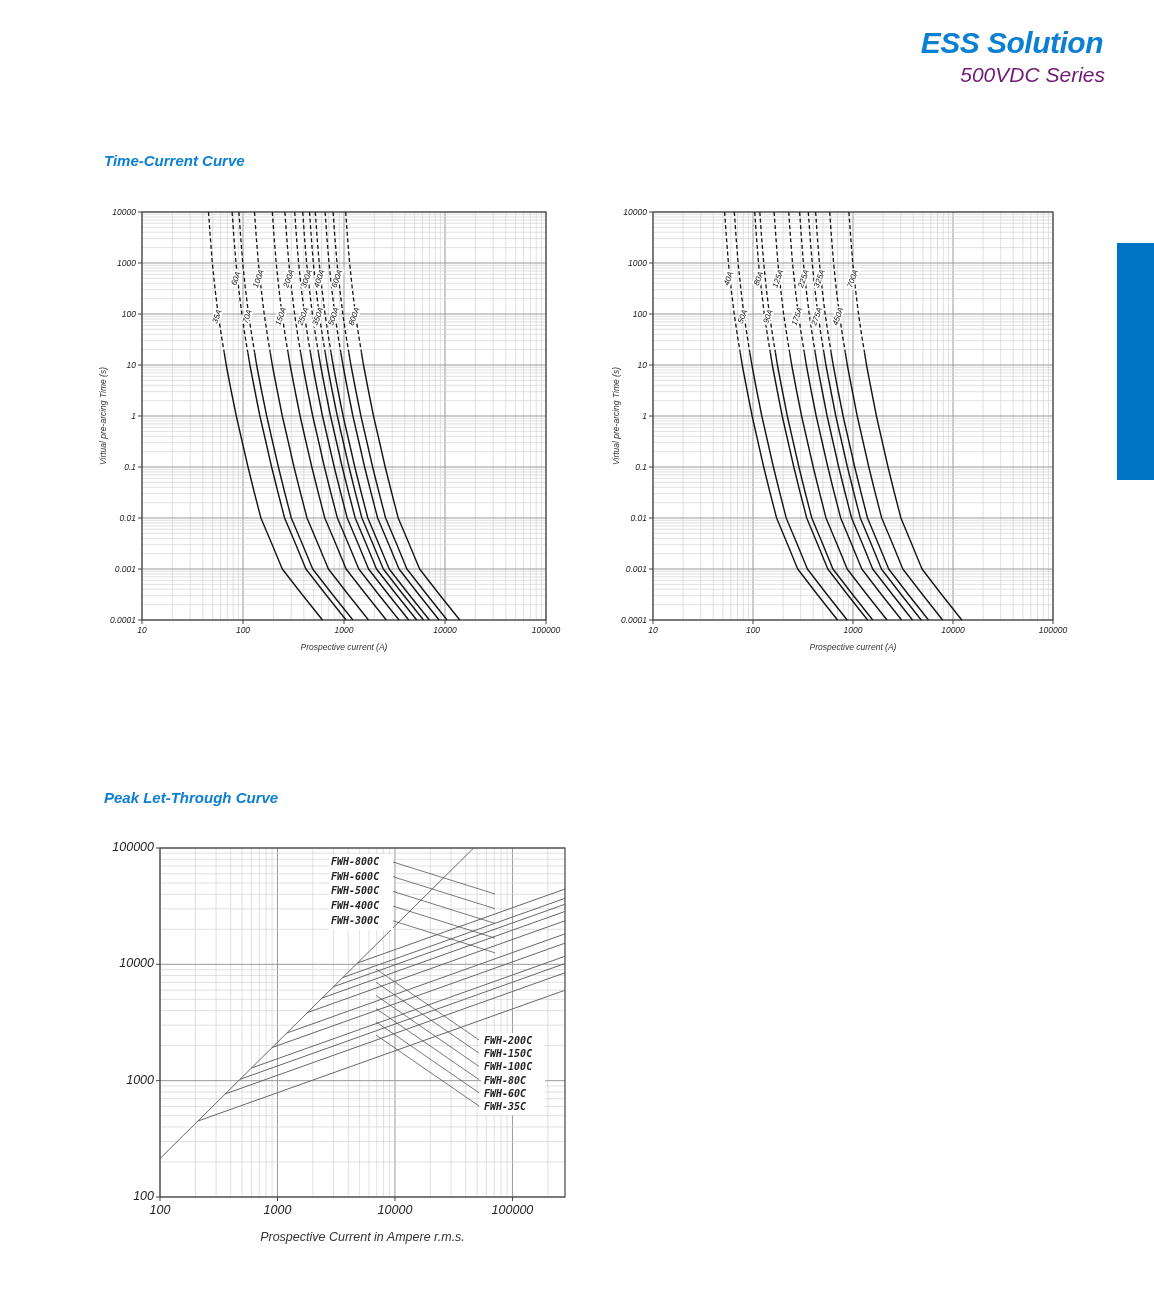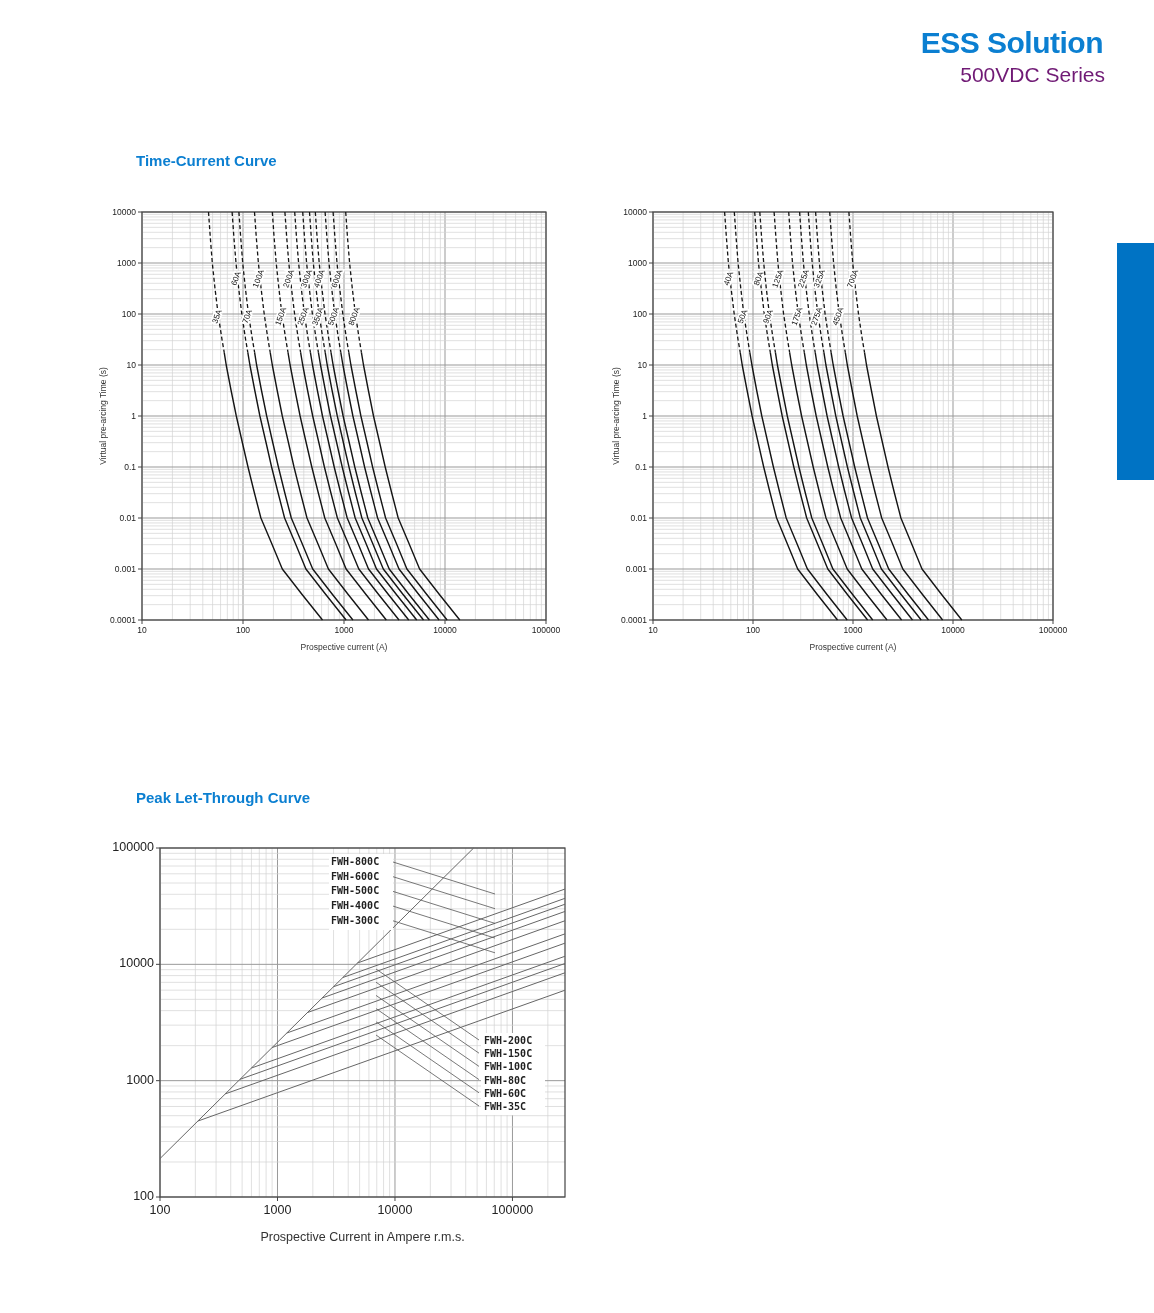--- a/index.html
+++ b/index.html
@@ -1,21 +1,21 @@
 <!DOCTYPE html>
 <html><head>
 <meta charset="utf-8">
 <style>
   html,body{margin:0;padding:0;background:#ffffff;}
   .page{position:relative;width:1154px;height:1313px;background:#ffffff;overflow:hidden;
-        font-family:"Liberation Sans",sans-serif;}
+        font-family:"Liberation Sans",sans-serif;font-style:italic;}
   .brand-title{position:absolute;top:26px;right:51px;font-size:30px;font-weight:bold;
         color:#0b7fd1;letter-spacing:-0.5px;}
   .brand-subtitle{position:absolute;top:63px;right:49px;font-size:21px;color:#701a75;}
-  .section-title{position:absolute;left:104px;font-size:15px;font-weight:bold;color:#0b7fd1;margin-left:32px;}
+  .section-title{position:absolute;left:104px;font-size:15px;font-weight:bold;color:#0b7fd1;}
   #sec-title-tc{top:152px;}
   #sec-title-plt{top:789px;}
   .side-tab{position:absolute;left:1117px;top:243px;width:37px;height:237px;background:#0073C4;}
   .chart{position:absolute;}
   #chart-tc-left{left:60px;top:195px;width:515px;height:475px;}
   #chart-tc-right{left:575px;top:195px;width:515px;height:475px;}
   #chart-plt{left:98px;top:828px;width:505px;height:445px;}
   svg text{font-family:"Liberation Sans",sans-serif;}
   .tick-lbl{fill:#222222;}
   .axis-lbl{fill:#333333;}

